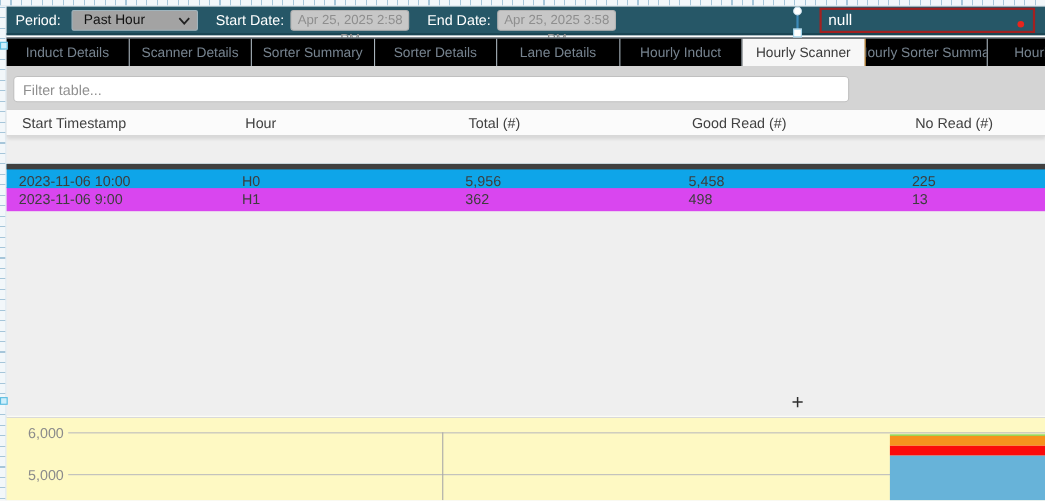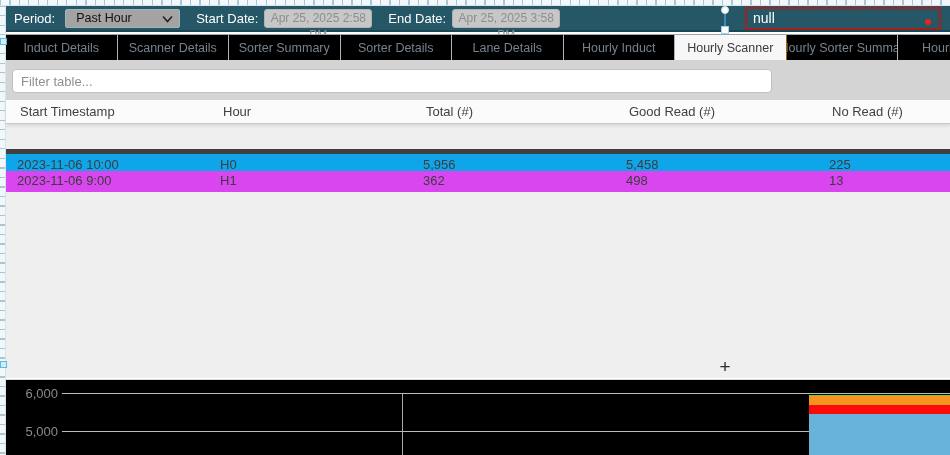--- a/index.html
+++ b/index.html
@@ -64,21 +64,21 @@
   .trow { position:absolute; left:0; right:0; height:22px; display:flex; }
   .trow.r0 { top:27px; background:#d946ef;margin-top:43px; }
   .trow.r1 { top:49px; background:#0ea5e9; border-top:5px solid #404040; }
   .td { flex:0 0 203px; font-size:13px; color:#3d3d3d; line-height:22px; padding-left:11px;
     white-space:nowrap; overflow:hidden; }
 
   .plus-btn { position:absolute; left:714px; top:357px; width:22px; height:20px; text-align:center;
     font-size:19px; line-height:20px; color:#2e2e2e; cursor:pointer; z-index:5; }
 
   
-  .chart { position:absolute; left:6px; top:379px; right:0; height:76px; background:#000000;
+  .chart { position:absolute; left:6px; top:379px; right:0; height:76px; background:#fef9c3;
     border-top:1px solid #d9d9d9; overflow:hidden; }
   .ytick { position:absolute; width:52px; text-align:right; font-size:13px; color:#8b8b8b; }
   .gline-h { position:absolute; left:56px; right:0; height:1px; background:#bdbdbd; }
   .gline-v { position:absolute; width:1px; background:#a9a9a9; }
   .bar { position:absolute; left:803px; right:0; top:0; bottom:0; }
   .seg { position:absolute; left:0; right:0; }
 </style>
 </head>
 <body>
 

